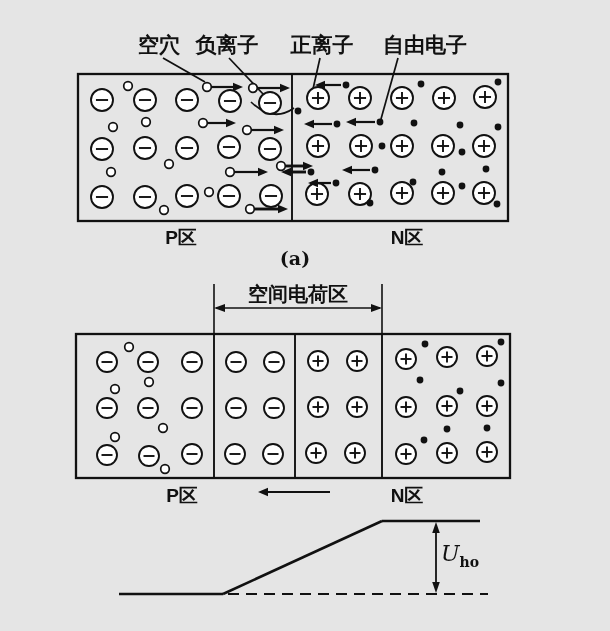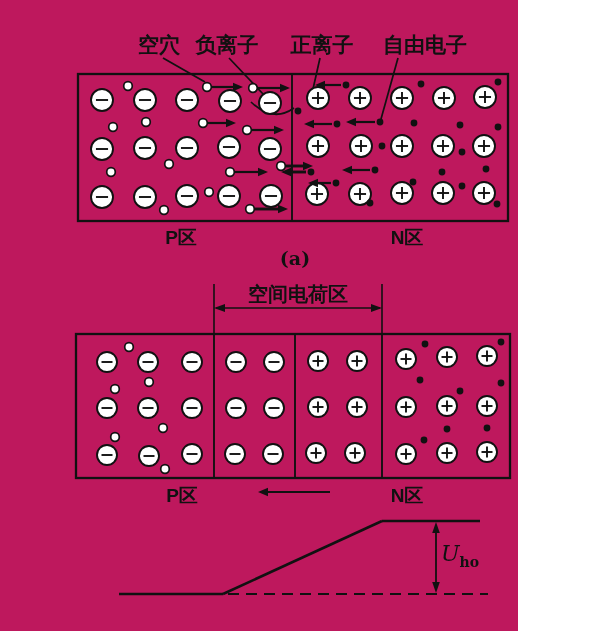--- a/index.html
+++ b/index.html
@@ -1,16 +1,16 @@
 <!DOCTYPE html>
 <html><head>
 <meta charset="utf-8">
 <style>
   html,body{margin:0;padding:0;background:#fff;}
-  .stage{position:relative;width:518px;height:631px;background:#be185d;overflow:hidden;}
+  .stage{position:relative;width:610px;height:631px;background:#e5e5e5;overflow:hidden;}
   svg{display:block;}
   .cjk{font-family:"Liberation Sans","DejaVu Sans",sans-serif;font-weight:700;fill:#111;}
   .cap{font-family:"DejaVu Serif","Liberation Serif",serif;font-weight:700;fill:#111;}
   .u-main{font-family:"DejaVu Serif","Liberation Serif",serif;font-style:italic;fill:#111;}
   .u-sub{font-style:normal;font-weight:700;}
 </style>
 </head>
 <body>
 
 <div class="stage">

